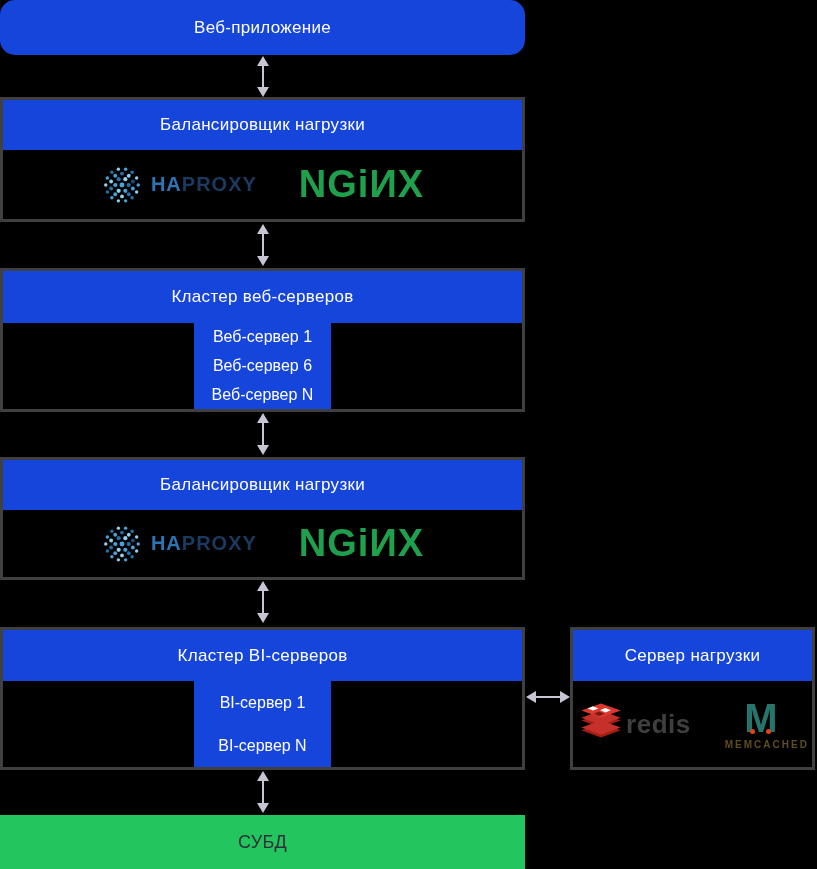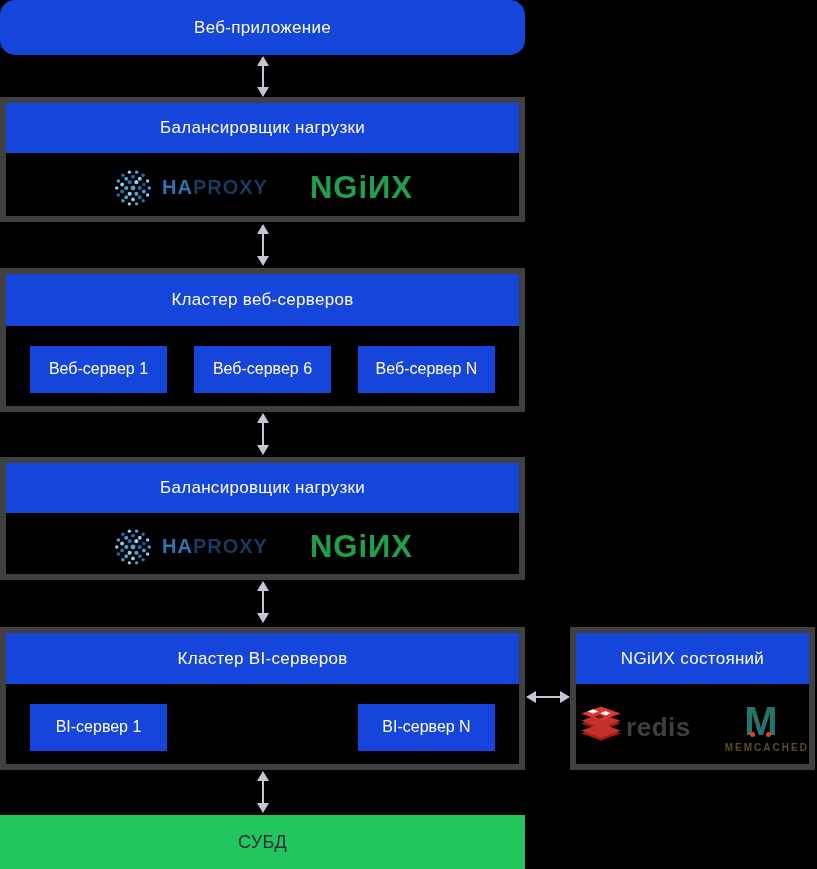--- a/index.html
+++ b/index.html
@@ -6,41 +6,41 @@
   .canvas {
     position:relative; width:817px; height:869px; background:#000;
     font-family:"Liberation Sans", sans-serif; overflow:hidden;
   }
   .bar {
     position:absolute; background:#1545DB; color:#fff;
     display:flex; align-items:center; justify-content:center;
     font-size:17px; letter-spacing:0.3px;
   }
   .panel {
-    position:absolute; background:#000; border:6px solid #404040; box-sizing:border-box;
+    position:absolute; background:#000; border:3px solid #404040; box-sizing:border-box;
   }
   .panel-header {
     background:#1545DB; color:#fff; display:flex; align-items:center; justify-content:center;
     font-size:17px; letter-spacing:0.3px;
   }
   .panel-body { display:flex; align-items:center; }
   .lb-body { justify-content:center; gap:42px; }
-  .cluster-body { justify-content:space-between; padding:0 24px; }
+  .cluster-body { justify-content:space-between; padding:0 24px;flex-direction:column; }
   .server-btn {
     width:137px; height:47px; background:#1545DB; color:#fff;
     display:flex; align-items:center; justify-content:center; font-size:16px;
   }
   .varrow { position:absolute; width:16px; }
   .harrow { position:absolute; height:16px; }
   .arrow-fill { fill:#C6C5D3; }
   .haproxy-group { display:flex; align-items:center; gap:8px; }
   .haproxy-word { font-size:20px; font-weight:bold; letter-spacing:1px; }
   .haproxy-ha { color:#2D74B5; }
   .haproxy-proxy { color:#1B3A5F; }
-  .nginx-word { font-size:31px; font-weight:bold; letter-spacing:1px; color:#1FA04C; }
+  .nginx-word { font-size:38px; font-weight:bold; letter-spacing:1px; color:#1FA04C; }
   .redis-group { display:flex; align-items:center; }
   .redis-word { font-size:26px; font-weight:bold; color:#3F3F3F; letter-spacing:0.5px; }
   .memcached-group { display:flex; flex-direction:column; align-items:center; margin-left:22px; }
   .memcached-m { position:relative; color:#26746C; font-size:40px; font-weight:bold; line-height:38px; }
   .memcached-m .dot { position:absolute; width:5px; height:5px; border-radius:50%; background:#E8401F; bottom:3px; }
   .memcached-m .dot-l { left:6px; }
   .memcached-m .dot-r { right:6px; }
   .memcached-word { font-size:10px; font-weight:bold; color:#5E4D1E; letter-spacing:2px; margin-top:2px;margin-left:12px; }
   .dbms-bar { background:#22c55e; color:#2F2F38; font-size:18px; }
 </style>
@@ -199,21 +199,21 @@
   </div>
 
   <svg class="harrow" style="left:526px; top:689px;" width="44" height="16" viewBox="0 0 44 16">
     <polygon class="arrow-fill" points="0,8 10,2 10,14"></polygon>
     <rect class="arrow-fill" x="9" y="7" width="26" height="2"></rect>
     <polygon class="arrow-fill" points="44,8 34,2 34,14"></polygon>
   </svg>
 
   <div class="panel" style="left:570px; top:627px; width:245px; height:143px;">
     <div class="panel-header" style="height:51px;">
-      <span>NGiИX состояний</span>
+      <span>Сервер нагрузки</span>
     </div>
     <div class="panel-body" style="height:86px; justify-content:center;">
       <div class="redis-group">
         <svg width="50" height="42" viewBox="0 0 56 46">
           <polygon points="28,22 50,30 28,38 6,30" fill="#A41E11"></polygon>
           <polygon points="28,11 50,19 28,27 6,19" fill="#A41E11"></polygon>
           <polygon points="28,19 50,27 28,35 6,27" fill="#C6302B"></polygon>
           <polygon points="28,8 50,16 28,24 6,16" fill="#C6302B"></polygon>
           <polygon points="28,0 50,8 28,16 6,8" fill="#DC382D"></polygon>
           <polygon points="19,3 25,5.5 19,8 13,5.5" fill="#FFFFFF"></polygon>

